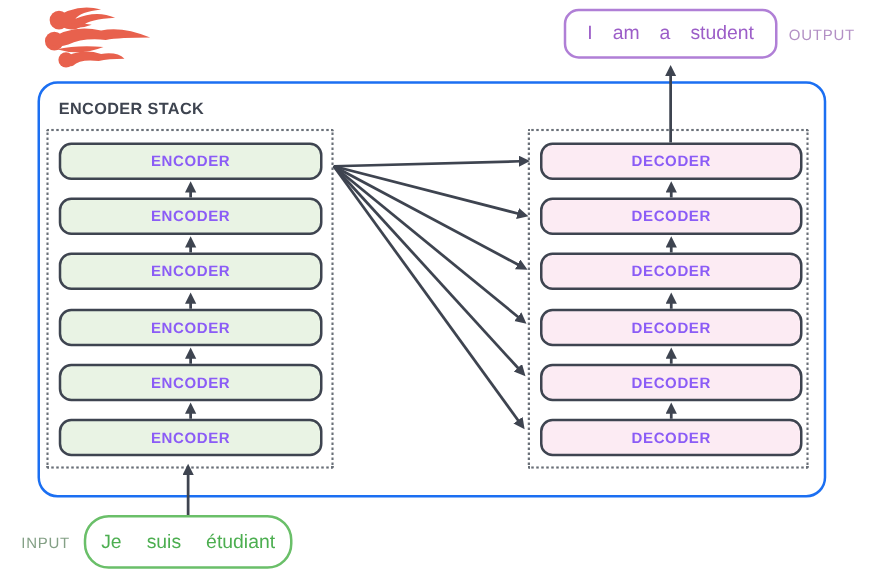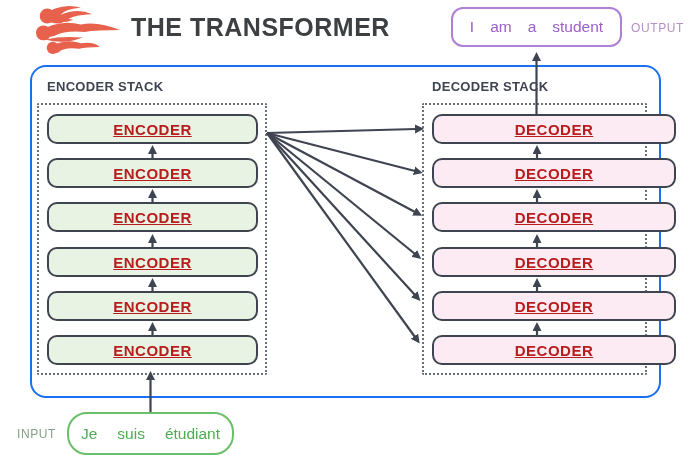--- a/index.html
+++ b/index.html
@@ -37,24 +37,24 @@
   #decoder-stack-label{left:432px;}
   .stack-dotted{
     position:absolute;top:103px;height:272px;border:2px dotted #6a7078;
     border-radius:2px;box-sizing:border-box;background:transparent;
   }
   #encoder-stack-box{left:37px;width:230px;}
   #decoder-stack-box{left:422px;width:225px;}
   .block{
     position:absolute;height:30px;border:2.5px solid #3e4450;border-radius:10px;
     display:flex;align-items:center;justify-content:center;box-sizing:border-box;
-    font-size:15px;font-weight:700;color:#b91c1c;letter-spacing:0.5px;text-decoration:underline;
+    font-size:12px;font-weight:700;color:#8b5cf6;letter-spacing:0.5px;
   }
   .enc{left:47px;width:211px;background:#e9f3e4;}
-  .dec{left:432px;width:244px;background:#fcebf3;}
+  .dec{left:432px;width:210px;background:#fcebf3;}
   .r0{top:114px;} .r1{top:158px;} .r2{top:202px;} .r3{top:247px;} .r4{top:291px;} .r5{top:335px;}
   
   #input-label{
     position:absolute;left:17px;top:427px;font-size:12px;font-weight:400;
     color:#84a086;letter-spacing:0.6px;
   }
   #input-box{
     position:absolute;left:67px;top:412px;width:167px;height:43px;
     border:2px solid #6abf69;border-radius:20px;background:#ffffff;
     display:flex;align-items:center;justify-content:center;gap:20px;
@@ -74,34 +74,32 @@
       <circle cx="16" cy="15" r="8"></circle>
       <path d="M10,15 Q30,0 52,6 Q34,8 30,14 Q48,6 64,13 Q42,14 36,20 Q24,28 10,15 Z"></path>
       <path d="M18,20 Q30,16 44,19 Q32,24 18,20 Z"></path>
       <circle cx="12" cy="33" r="8"></circle>
       <path d="M6,33 Q26,18 52,24 Q70,20 94,30 Q68,30 56,32 Q36,30 24,36 Q12,40 6,33 Z"></path>
       <path d="M14,40 Q32,36 54,38 Q34,46 14,40 Z"></path>
       <circle cx="22" cy="49" r="6.5"></circle>
       <path d="M17,49 Q34,38 52,44 Q66,42 72,48 Q58,48 50,50 Q34,48 28,54 Q20,56 17,49 Z"></path>
     </g>
   </svg>
-  <div id="title">THE TRANSFORMER</div>
 
   <div id="output-box">
     <span>I</span>
     <span>am</span>
     <span>a</span>
     <span>student</span>
   </div>
   <div id="output-label">OUTPUT</div>
 
   <div id="main-frame"></div>
 
   <div id="encoder-stack-label" class="stack-label">ENCODER STACK</div>
-  <div id="decoder-stack-label" class="stack-label">DECODER STACK</div>
 
   <div id="encoder-stack-box" class="stack-dotted"></div>
   <div id="decoder-stack-box" class="stack-dotted"></div>
 
   <div class="block enc r0">ENCODER</div>
   <div class="block enc r1">ENCODER</div>
   <div class="block enc r2">ENCODER</div>
   <div class="block enc r3">ENCODER</div>
   <div class="block enc r4">ENCODER</div>
   <div class="block enc r5">ENCODER</div>

